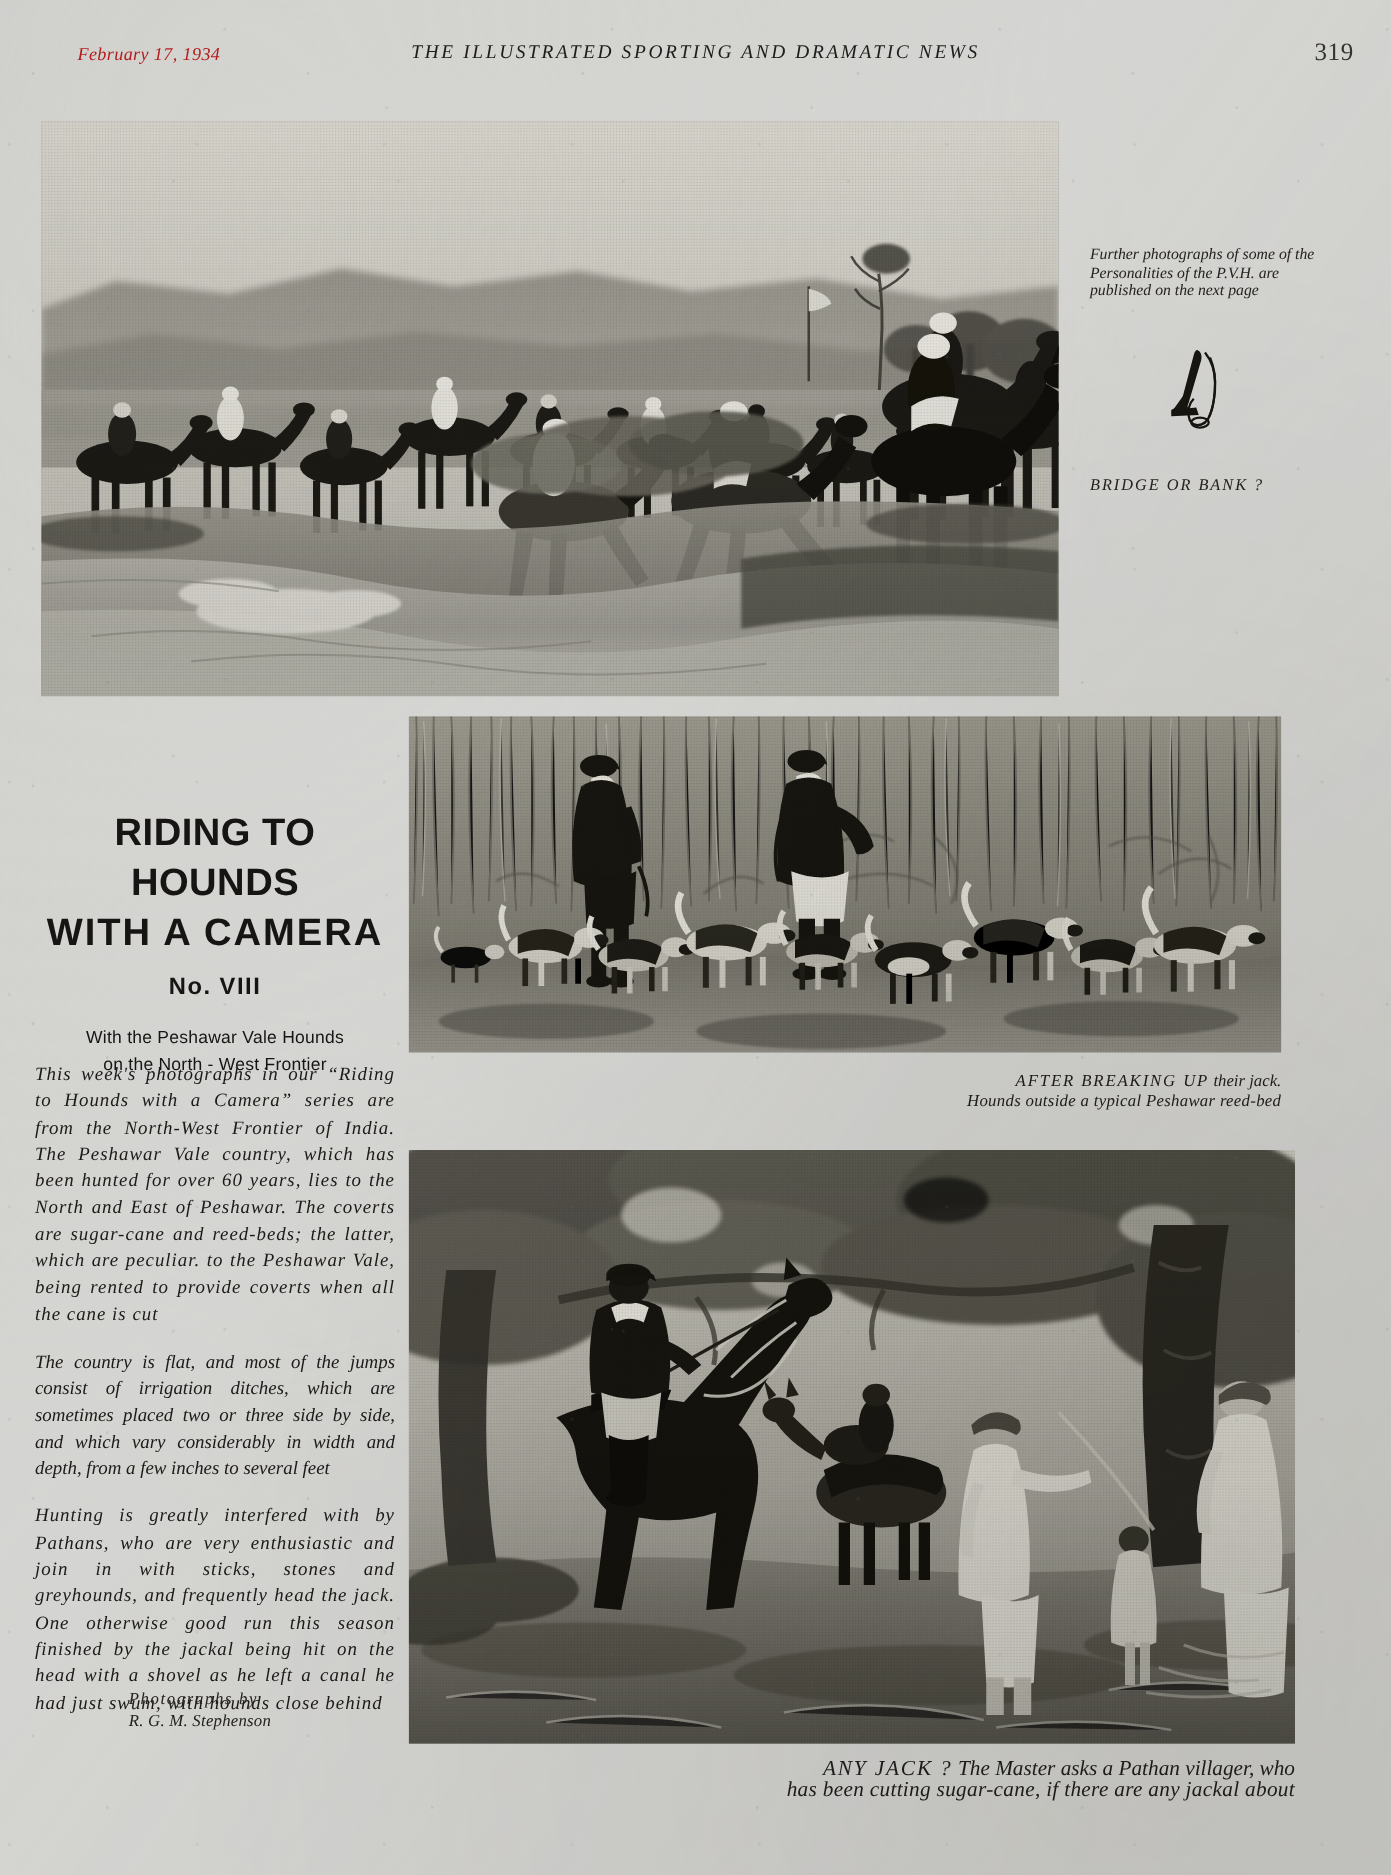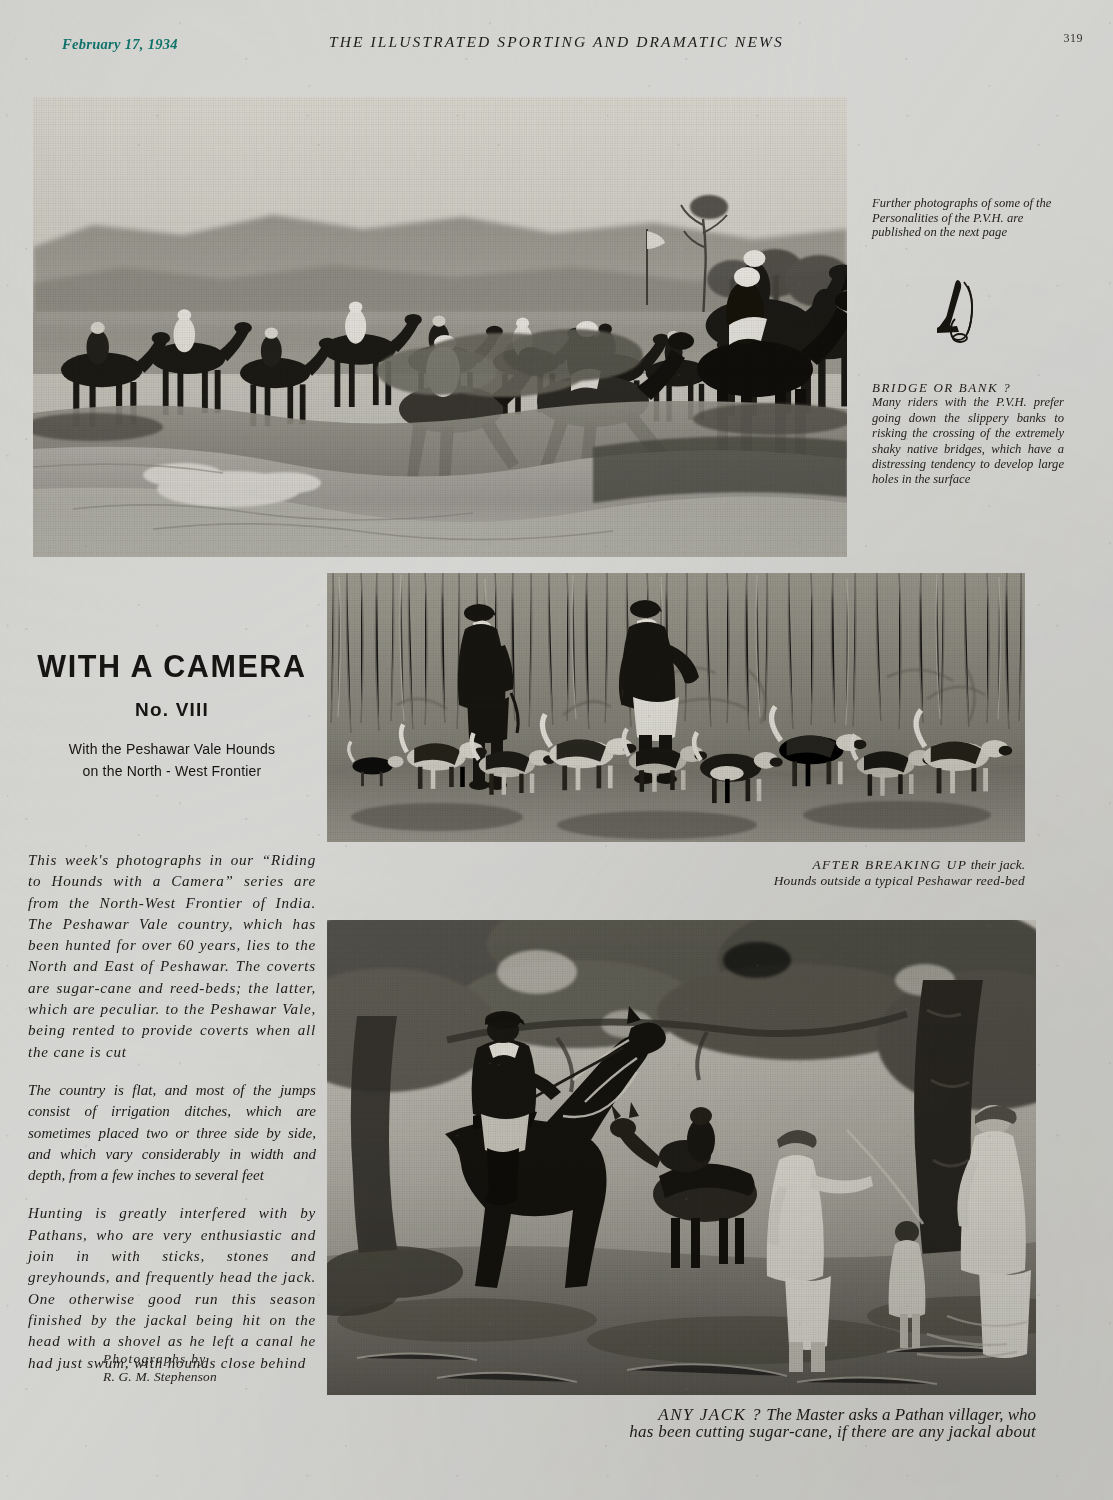--- a/index.html
+++ b/index.html
@@ -29,30 +29,30 @@
       radial-gradient(circle at 91% 41%, rgba(120,118,112,.4) 0 1px, transparent 1.4px),
       radial-gradient(circle at 5% 68%, rgba(120,118,112,.4) 0 1px, transparent 1.4px);
     background-size:220px 190px,310px 260px,180px 230px,260px 300px,340px 210px,150px 170px;
   }
 
   
   .runhead{position:absolute;left:0;top:0;width:1113px;height:70px;}
   .rh-date{
     position:absolute;left:62px;top:36px;
     font-family:"Liberation Serif",serif;font-style:italic;
-    font-size:14.5px;color:#0f766e;letter-spacing:.3px;font-weight:bold;
+    font-size:14.5px;color:#b91c1c;letter-spacing:.3px;
   }
   .rh-title{
     position:absolute;left:0;top:33px;width:1113px;text-align:center;
     font-family:"Liberation Serif",serif;font-style:italic;
     font-size:15.5px;letter-spacing:2.1px;color:#1f1d1b;
   }
   .rh-page{
     position:absolute;right:30px;top:31px;
-    font-family:"Liberation Serif",serif;font-size:12px;
+    font-family:"Liberation Serif",serif;font-size:20px;
     color:#37332f;letter-spacing:.5px;
   }
 
   
   .photo{position:absolute;overflow:hidden;background:#b9b7b2;}
   .photo svg{display:block;width:100%;height:100%;}
   .photo .tone{
     position:absolute;inset:0;pointer-events:none;
     background:linear-gradient(180deg, rgba(255,255,255,.10), rgba(0,0,0,.05) 55%, rgba(0,0,0,.12));
     mix-blend-mode:multiply;
@@ -390,21 +390,20 @@
     <g fill="none" stroke="#17150f" stroke-width="1.8">
       <path d="M40 6 q8 10 8 24 q0 16 -4 26 q-3 8 -10 8 q-6 0 -7 -7 q-1 -9 4 -14"></path>
       <path d="M44 10 q5 12 4 26 q-1 14 -5 22"></path>
       <ellipse cx="36" cy="62" rx="7" ry="4"></ellipse>
     </g>
   </svg>
 </div>
 
 <div class="sidenote" id="bridge-or-bank">
   <span class="sn-cap">BRIDGE    OR    BANK ?</span>
-  <span class="body">Many riders with the P.V.H. prefer going down the slippery banks to risking the crossing of the extremely shaky native bridges, which have a distressing tendency to develop large holes in the surface</span>
 </div>
 
 <div class="photo" id="photo-hounds-reedbed">
   <svg viewBox="0 0 698 269" preserveAspectRatio="none">
     <defs>
       <linearGradient id="reedG" x1="0" y1="0" x2="0" y2="1">
         <stop offset="0" stop-color="#9c9a8f"></stop>
           <stop offset=".6" stop-color="#8a887d"></stop>
           <stop offset="1" stop-color="#76746a"></stop>
       </linearGradient>
@@ -609,20 +608,21 @@
         <rect x="14" y="26" width="4" height="20" fill="#2a2820"></rect>
           <rect x="40" y="26" width="4" height="20" fill="#2a2820"></rect>
       </g>
     </g>
   </svg>
   <div class="tone"></div>
   <div class="halftone"></div>
 </div>
 
 <div class="headline">
+  <span class="hl-1">RIDING TO HOUNDS</span>
   <span class="hl-2">WITH A CAMERA</span>
   <span class="hl-no">No. VIII</span>
   <span class="hl-sub">With the Peshawar Vale Hounds</span>
   <span class="hl-sub" style="margin-top:0">on     the     North - West     Frontier</span>
 </div>
 
 <div class="bodycol">
   <p class="lead-spaced">This week's photographs in our “Riding to Hounds with a Camera” series are from the North-West Frontier of India.  The Peshawar Vale country, which has been hunted for over 60 years, lies to the North and East of Peshawar.  The coverts are sugar-cane and reed-beds; the latter, which are peculiar. to the Peshawar Vale, being rented to provide coverts when all the cane is cut</p>
   <p>The country is flat, and most of the jumps consist of irrigation ditches, which are sometimes placed two or three side by side, and which vary considerably in width and depth, from a few inches to several feet</p>
   <p class="lead-spaced">Hunting is greatly interfered with by Pathans, who are very enthusiastic and join in with sticks, stones and greyhounds, and frequently head the jack.  One otherwise good run this season finished by the jackal being hit on the head with a shovel as he left a canal he had just swum, with hounds close behind</p>

